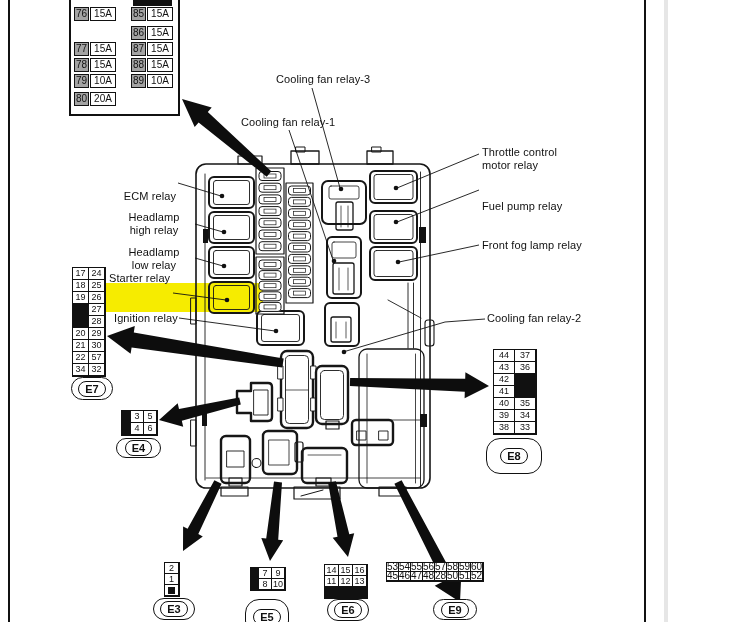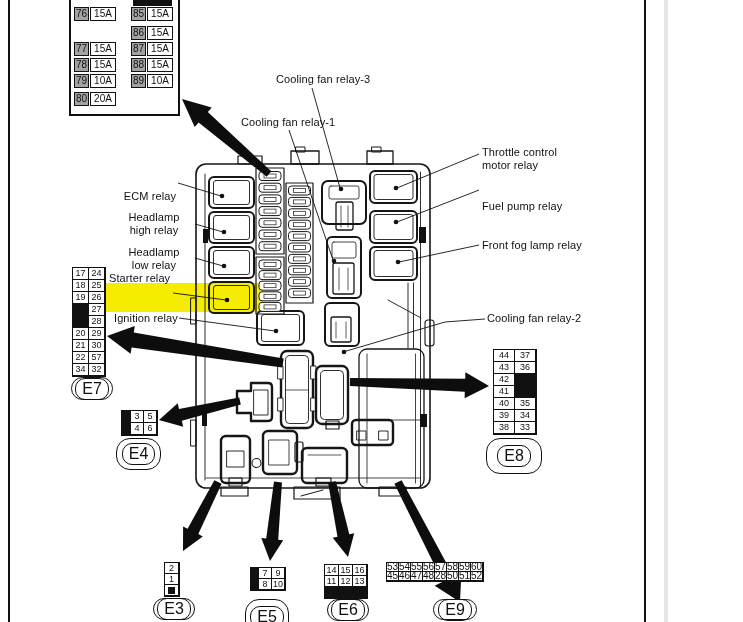--- a/index.html
+++ b/index.html
@@ -19,21 +19,21 @@
   
   .grid{position:absolute;display:grid;background:#fde047;border:1px solid #111;
         font-size:9px;line-height:1}
   .grid .cell{border-right:1px solid #111;border-bottom:1px solid #111;background:#fff;
         display:flex;align-items:center;justify-content:center;overflow:hidden}
   .grid .cell.black{background:#111}
   .grid .cell .sq{width:7px;height:7px;background:#111}
   
   .oval{position:absolute;border:1.7px solid #111;border-radius:14px;background:#fff;
         display:flex;align-items:center;justify-content:center;padding:2px}
-  .oval .inner{border:1.4px solid #111;border-radius:10px;font-weight:normal;font-size:16px;
+  .oval .inner{border:1.4px solid #111;border-radius:10px;font-weight:bold;font-size:11px;
         padding:1px 6px;display:flex;align-items:center;justify-content:center;white-space:nowrap}
 </style>
 </head>
 <body>
 
 <svg id="diagram" width="743" height="622" viewBox="0 0 743 622">
 
   <rect id="hl" x="97" y="283" width="166" height="29" rx="4" fill="#f6ec00"></rect>
 
   <g fill="none" stroke="#161616" stroke-linejoin="round" stroke-linecap="round">
@@ -371,21 +371,21 @@
     <div class="cell">48</div>
     <div class="cell">28</div>
     <div class="cell">50</div>
     <div class="cell">51</div>
     <div class="cell">52</div>
   </div>
 
 <div class="oval" style="left:71px;top:377px;width:42px;height:23px">
     <span class="inner">E7</span>
   </div>
-<div class="oval" style="left:116px;top:438px;width:45px;height:32px">
+<div class="oval" style="left:116px;top:438px;width:45px;height:20px">
     <span class="inner">E4</span>
   </div>
 <div class="oval" style="left:486px;top:438px;width:56px;height:36px">
     <span class="inner">E8</span>
   </div>
 <div class="oval" style="left:153px;top:598px;width:42px;height:22px">
     <span class="inner">E3</span>
   </div>
 <div class="oval" style="left:245px;top:599px;width:44px;height:36px">
     <span class="inner">E5</span>

